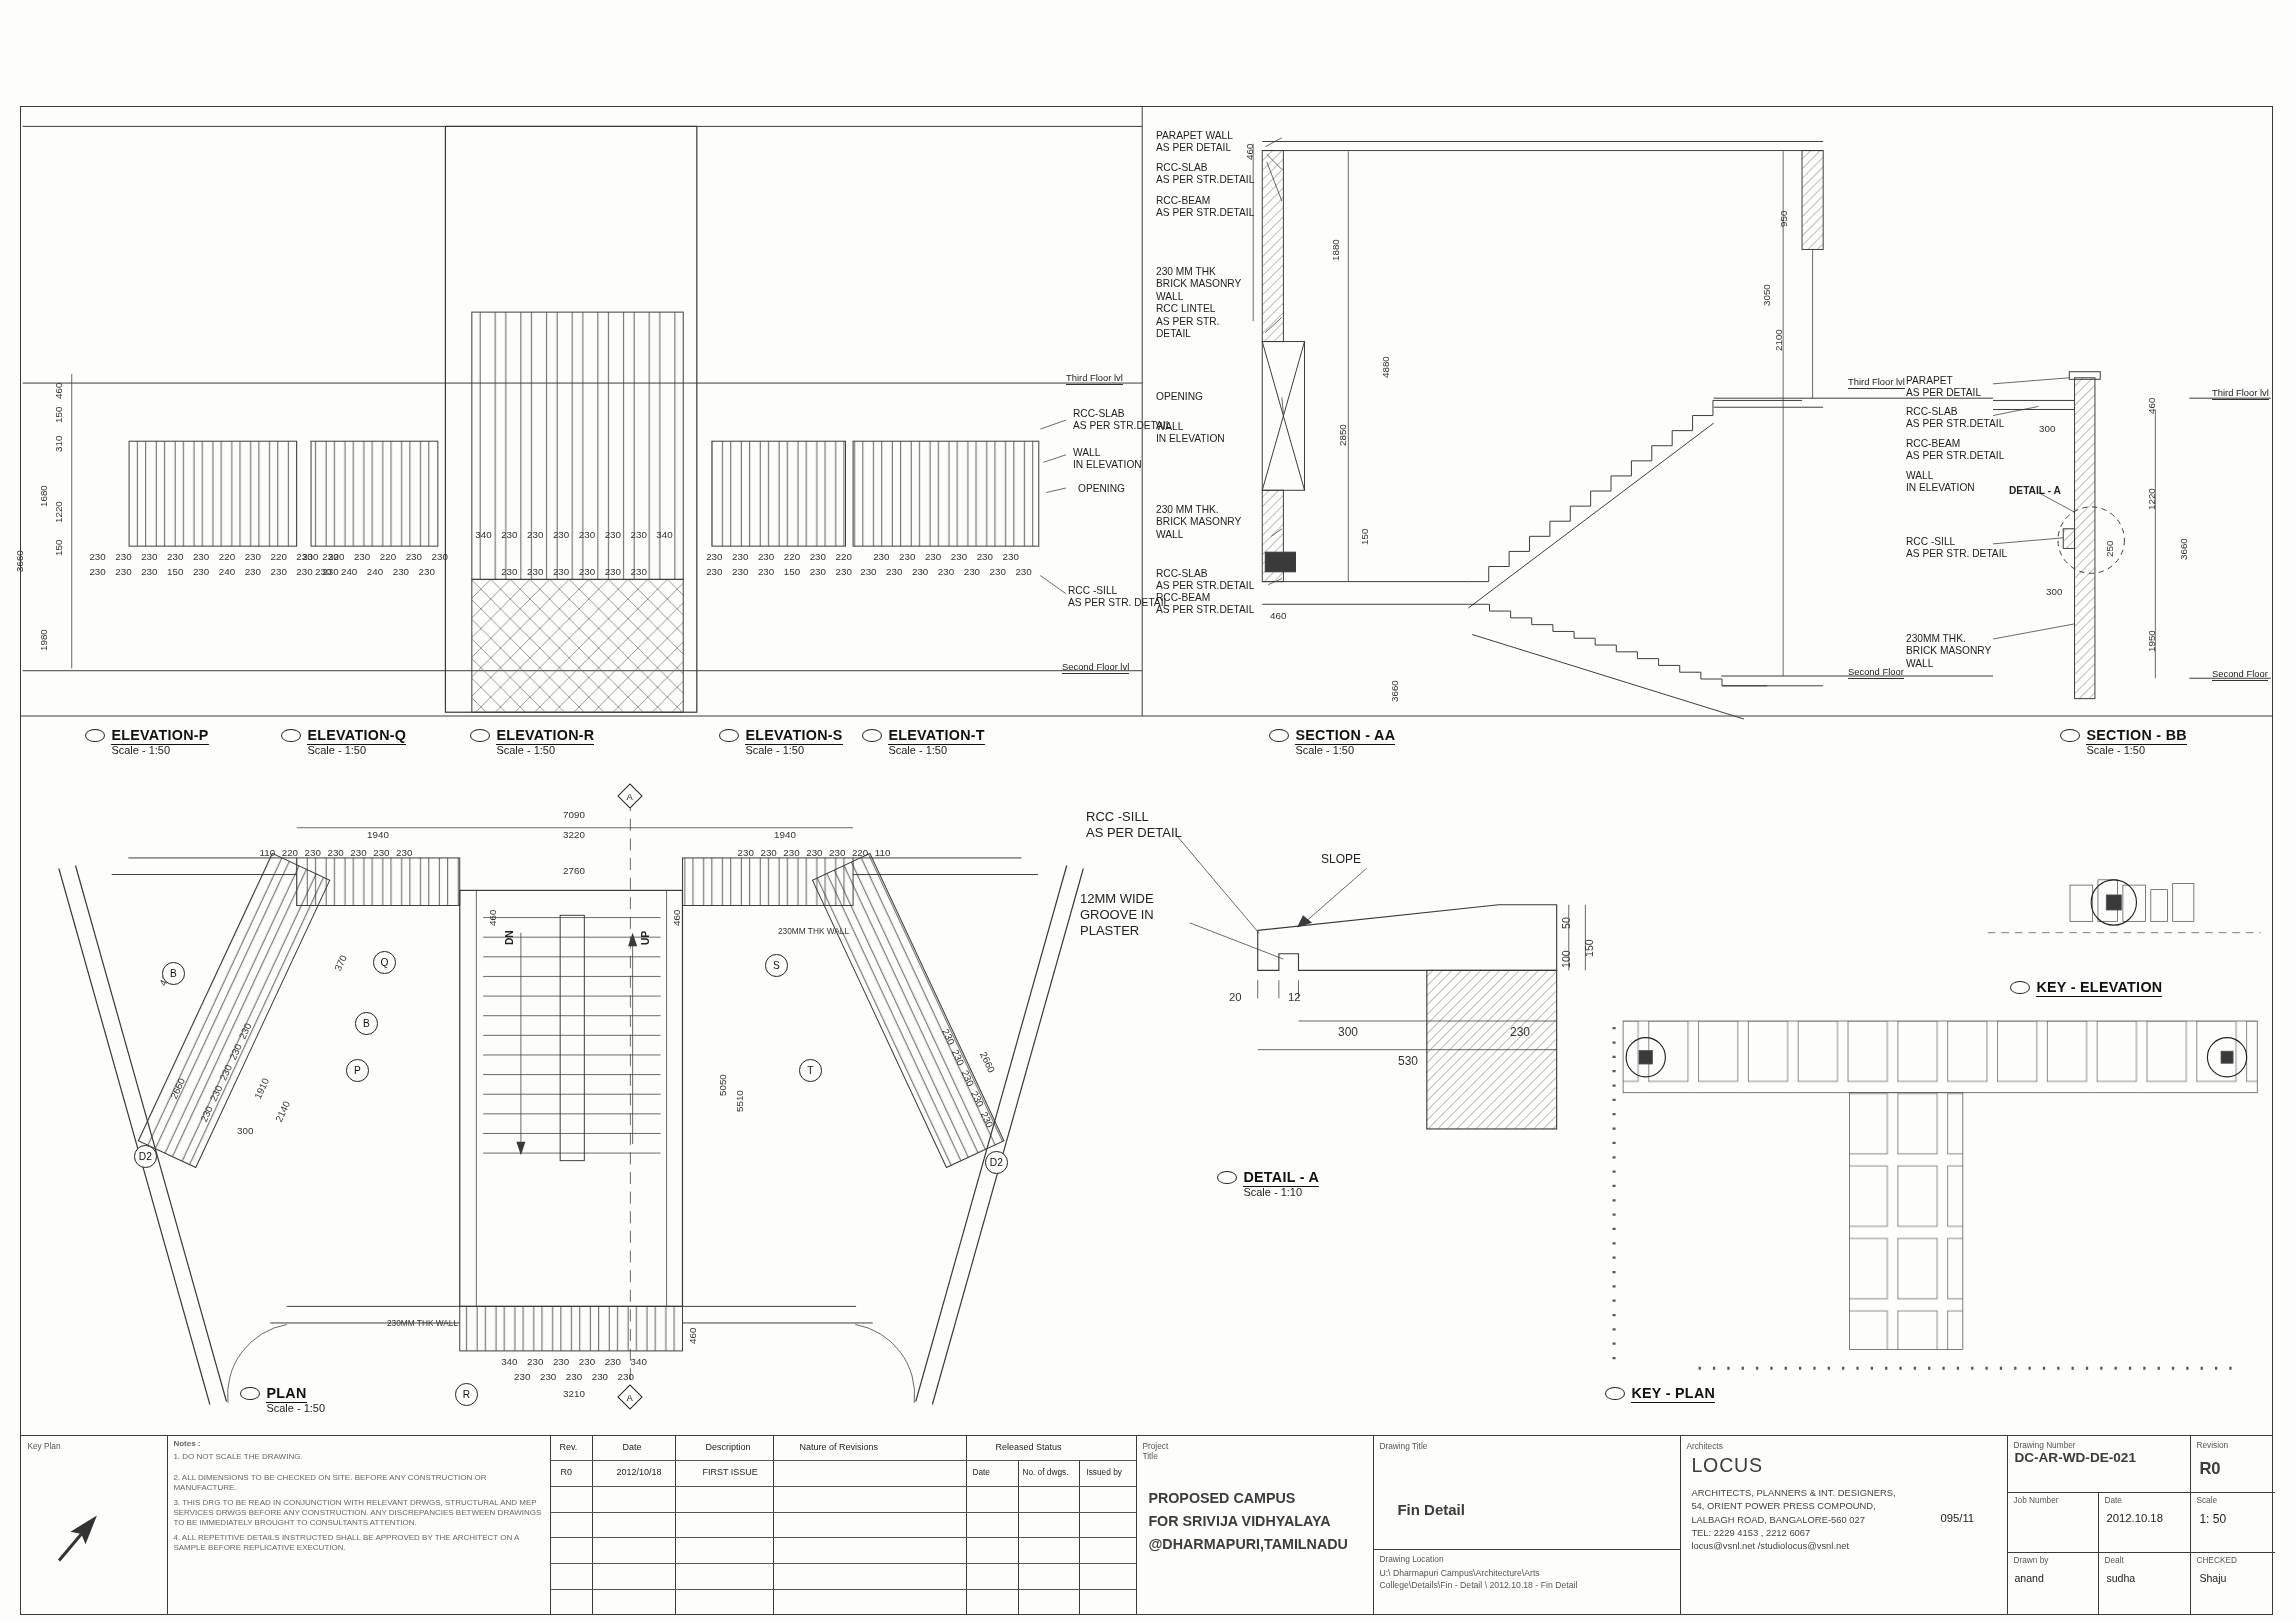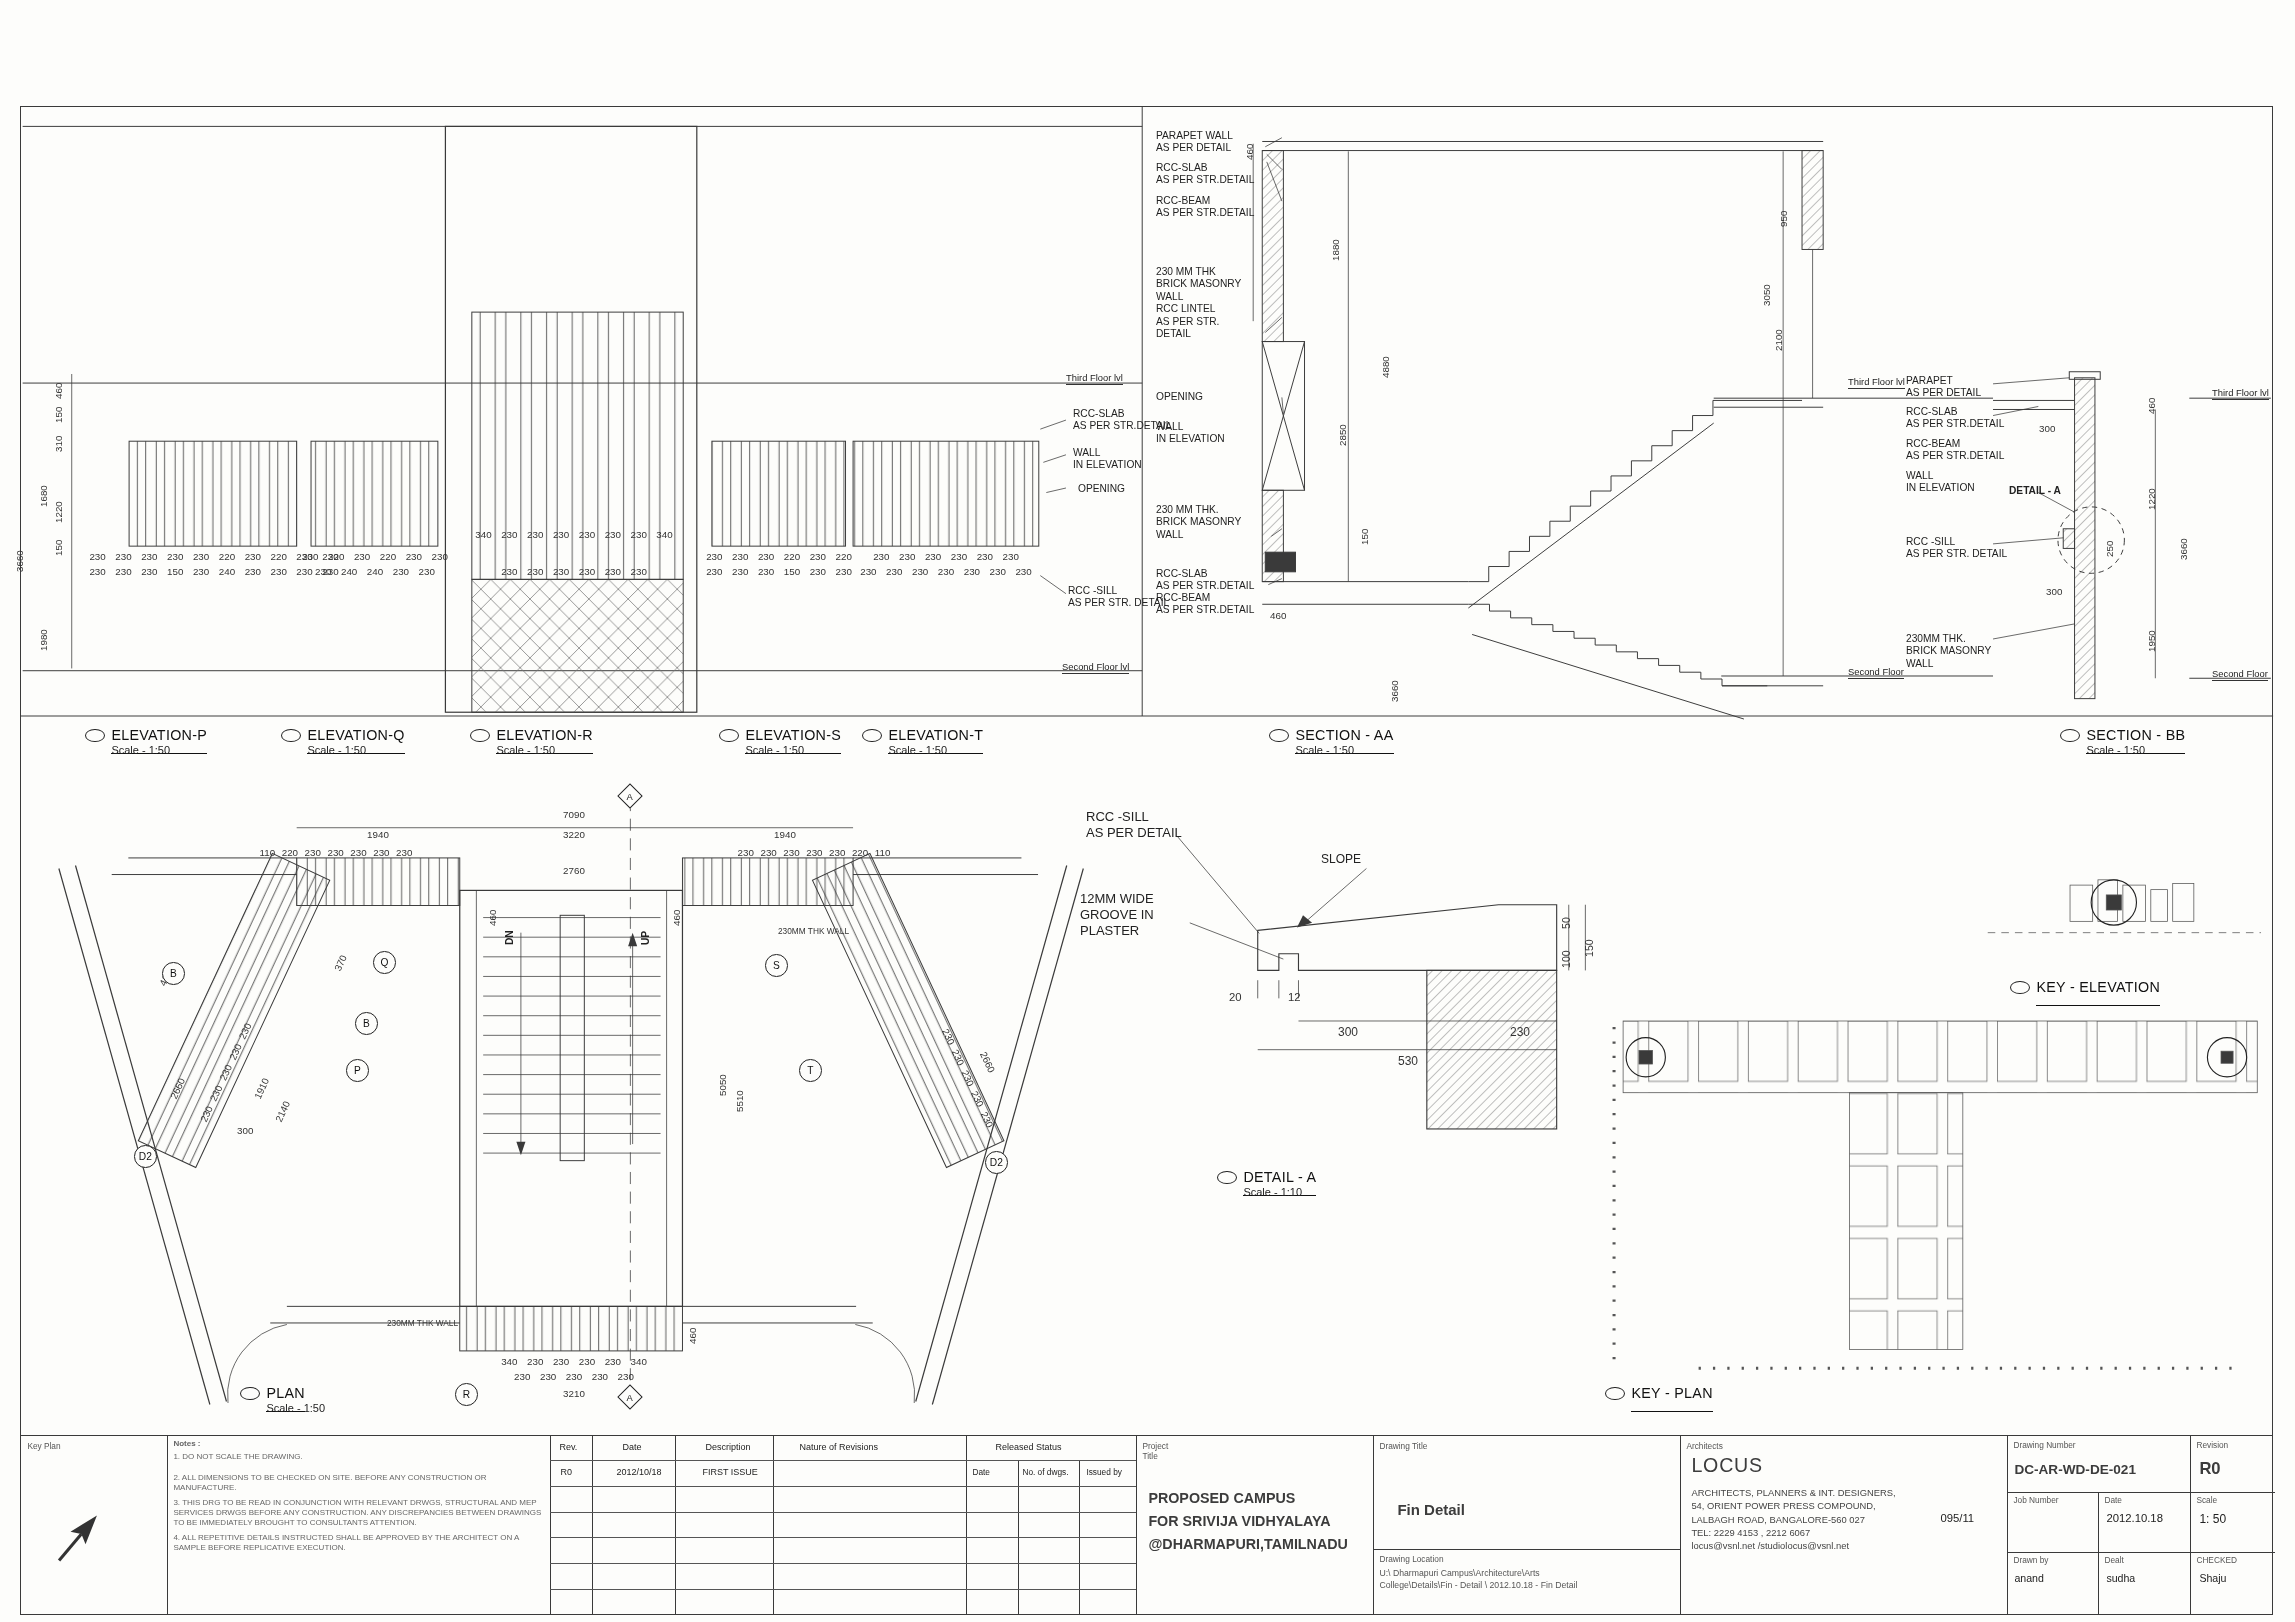--- a/index.html
+++ b/index.html
@@ -9,21 +9,21 @@
 .frame{border:1.5px solid #3a3a3a}
 .lbl{position:absolute;font-size:10.2px;line-height:1.22;color:#222;white-space:pre-line}
 .dim{position:absolute;font-size:9.8px;color:#333;white-space:nowrap}
 .dimrow{position:absolute;font-size:9.8px;color:#333;white-space:nowrap;word-spacing:6.8px;transform:translateX(-50%)}
 .rot{transform:rotate(-90deg);transform-origin:0 0}
 .rotL{transform:rotate(-65deg);transform-origin:0 0}
 .rotR{transform:rotate(65deg);transform-origin:0 0}
 .flr{position:absolute;font-size:9.4px;color:#222;border-bottom:1.1px solid #333;padding-bottom:0.8px;white-space:nowrap}
 .vt{position:absolute;display:flex;gap:6.8px;align-items:flex-start}
 .vt .ring{width:19.6px;height:13px;border:1.5px solid #222;border-radius:50%;margin-top:2.3px;flex:none}
-.vt .t{font-weight:400;font-size:14.3px;letter-spacing:0.3px;color:#111;border-bottom:1.7px solid #111;padding-bottom:10px;white-space:nowrap}
+.vt .t{font-weight:700;font-size:14.3px;letter-spacing:0.3px;color:#111;border-bottom:1.7px solid #111;padding-bottom:1px;white-space:nowrap}
 .vt .s{font-size:11px;color:#222;margin-top:0;white-space:nowrap}
 .mk{position:absolute;width:22.7px;height:22.7px;border:1.3px solid #222;border-radius:50%;display:flex;align-items:center;justify-content:center;font-size:10.2px;color:#111;background:#fdfdfb}
 .dia{position:absolute;width:18px;height:18px;border:1.3px solid #222;transform:rotate(45deg);display:flex;align-items:center;justify-content:center;background:#fdfdfb}
 .dia span{transform:rotate(-45deg);font-size:9.4px}
 .tb{position:absolute;left:20.4px;top:1435px;width:2253px;height:180px;border:1.5px solid #3a3a3a;background:#fdfdfb}
 .tb .vline{position:absolute;top:0;bottom:0;border-left:1.3px solid #3a3a3a}
 .tb .hline{position:absolute;border-top:0.9px solid #555}
 .tb .cl{position:absolute;font-size:8.3px;color:#555}
 .tb .tx{position:absolute;font-size:9.8px;color:#222}
 .pre{white-space:pre-line}
@@ -482,21 +482,21 @@
     <div class="tx pre" style="left:1670px;top:50px;font-size:9.4px;line-height:1.42;color:#444">ARCHITECTS, PLANNERS &amp; INT. DESIGNERS,
 54, ORIENT POWER PRESS COMPOUND,
 LALBAGH ROAD, BANGALORE-560 027
 TEL: 2229 4153 , 2212 6067
 locus@vsnl.net /studiolocus@vsnl.net</div>
 
     <div class="hline" style="left:1986px;top:56px;width:183px;border-top:1.3px solid #3a3a3a"></div>
     <div class="hline" style="left:1986px;top:116px;width:183px;border-top:1.3px solid #3a3a3a"></div>
     <div class="vline" style="left:2077px;top:56px"></div>
     <div class="cl" style="left:1992px;top:3.8px">Drawing Number</div>
-    <div class="tx" style="left:1993px;top:26px;font-weight:700;font-size:13.6px;color:#3c3c3c">DC-AR-WD-DE-021</div>
+    <div class="tx" style="left:1993px;top:14px;font-weight:700;font-size:13.6px;color:#3c3c3c">DC-AR-WD-DE-021</div>
     <div class="cl" style="left:1992px;top:59px">Job Number</div>
     <div class="tx" style="left:1919px;top:76px;font-size:11.3px">095/11</div>
     <div class="cl" style="left:2083px;top:59px">Date</div>
     <div class="tx" style="left:2085px;top:76px;font-size:11.3px">2012.10.18</div>
     <div class="cl" style="left:1992px;top:119px">Drawn by</div>
     <div class="tx" style="left:1993px;top:136px;font-size:10.6px">anand</div>
     <div class="cl" style="left:2083px;top:119px">Dealt</div>
     <div class="tx" style="left:2085px;top:136px;font-size:10.6px">sudha</div>
 
     <div class="hline" style="left:2169px;top:56px;width:85px;border-top:1.3px solid #3a3a3a"></div>

